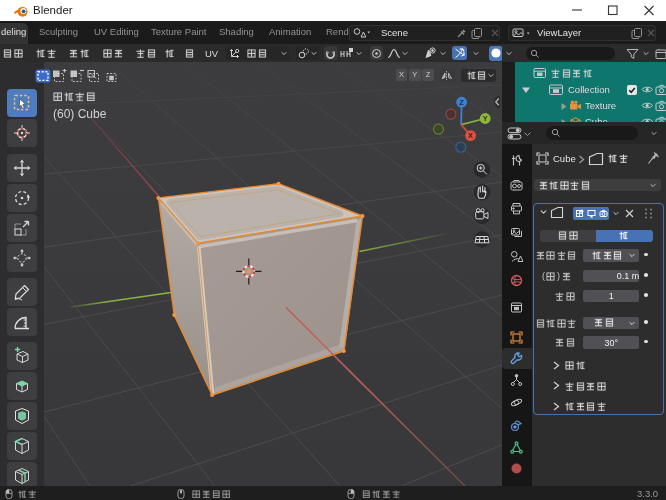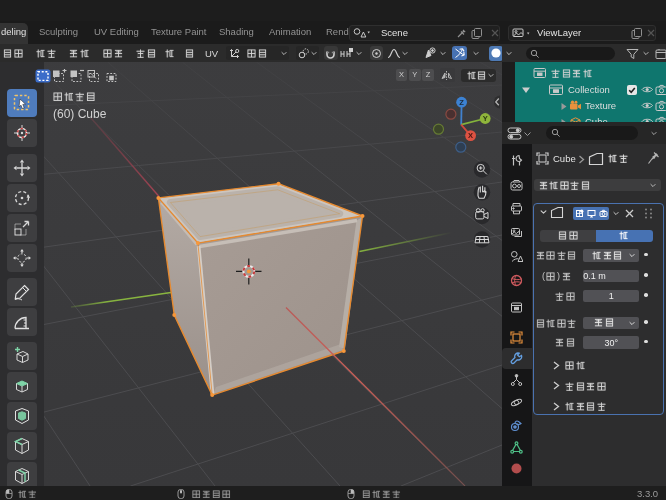--- a/index.html
+++ b/index.html
@@ -45,20 +45,37 @@
           <g stroke="currentColor" fill="none">
             <path d="M1 1.5h8M1 5h8M1 8.7h8M5 1.5v7.2M2.5 3.2h5"></path>
           </g>
         </symbol>
 <symbol id="chevd" viewBox="0 0 10 10">
           <path d="M2 3.5l3 3 3-3" stroke="currentColor" stroke-width="1.4" fill="none" stroke-linecap="round" stroke-linejoin="round"></path>
         </symbol>
 </defs>
 </svg>
 
+<div class="abs" id="titlebar" style="left:0;top:0;width:666px;height:21px;background:#fff">
+<svg class="abs" style="left:13px;top:3px" width="16" height="16" viewBox="0 0 16 16">
+<path d="M1 9.5 C3.5 7 6.5 5.8 9.5 5.8 L9 8.8 C6.5 8.6 4 9.3 2 11 Z" fill="#ea7600"></path>
+<path d="M5.5 5.2 L10.8 4.6 L9.5 7.4 Z" fill="#ea7600"></path>
+<circle cx="9.6" cy="8.8" r="4.9" fill="#ea7600"></circle>
+<circle cx="10.3" cy="8" r="2.9" fill="#fff"></circle>
+<circle cx="10.6" cy="8.3" r="1.9" fill="#265787"></circle>
+</svg>
+<span class="abs t" style="left:33px;top:4px;font-size:11.5px;color:#1a1a1a">Blender</span>
+<svg class="abs" style="left:565px;top:0" width="101" height="21" viewBox="0 0 101 21">
+<g stroke="#333" stroke-width="1.1" fill="none">
+<path d="M7 10h10"></path>
+<rect x="43.5" y="6" width="8.5" height="8.5"></rect>
+<path d="M79.5 6l9 9M88.5 6l-9 9"></path>
+</g>
+</svg>
+</div>
 
 <div class="abs" id="vphead" style="left:0;top:44px;width:502px;height:18px;background:#2b2b2b">
 <div class="abs hzr" style="left:3px;top:4.5px;color:#d8d8d8">
         <svg width="9" height="9">
           <use href="#g2"></use>
         </svg>
         <svg width="9" height="9">
           <use href="#g1"></use>
         </svg>
       </div>
@@ -921,21 +938,21 @@
             <use href="#g1"></use>
           </svg>
         </div>
 <span class="abs t" style="left:55px;top:148.5px;font-size:9px;color:#c6c6c6">)</span>
 <div class="abs hzr" style="left:60px;top:149.5px;color:#c6c6c6">
           <svg width="9" height="9">
             <use href="#g5"></use>
           </svg>
         </div>
 <div class="abs" style="left:81.3px;top:147.5px;width:56px;height:12.5px;background:#515155;border-radius:2px"></div>
-<span class="abs t" style="left:81.3px;top:149px;width:56px;text-align:left;font-size:9px;color:#f0f0f0">0.1 m</span>
+<span class="abs t" style="left:81.3px;top:149px;width:56px;text-align:right;font-size:9px;color:#f0f0f0">0.1 m</span>
 <div class="abs" style="left:142px;top:151px;width:3.6px;height:3.6px;border-radius:50%;background:#dedede"></div>
 
 <div class="abs hzr" style="left:53px;top:169.5px;color:#c6c6c6">
           <svg width="9" height="9">
             <use href="#g3"></use>
           </svg>
           <svg width="9" height="9">
             <use href="#g1"></use>
           </svg>
         </div>

